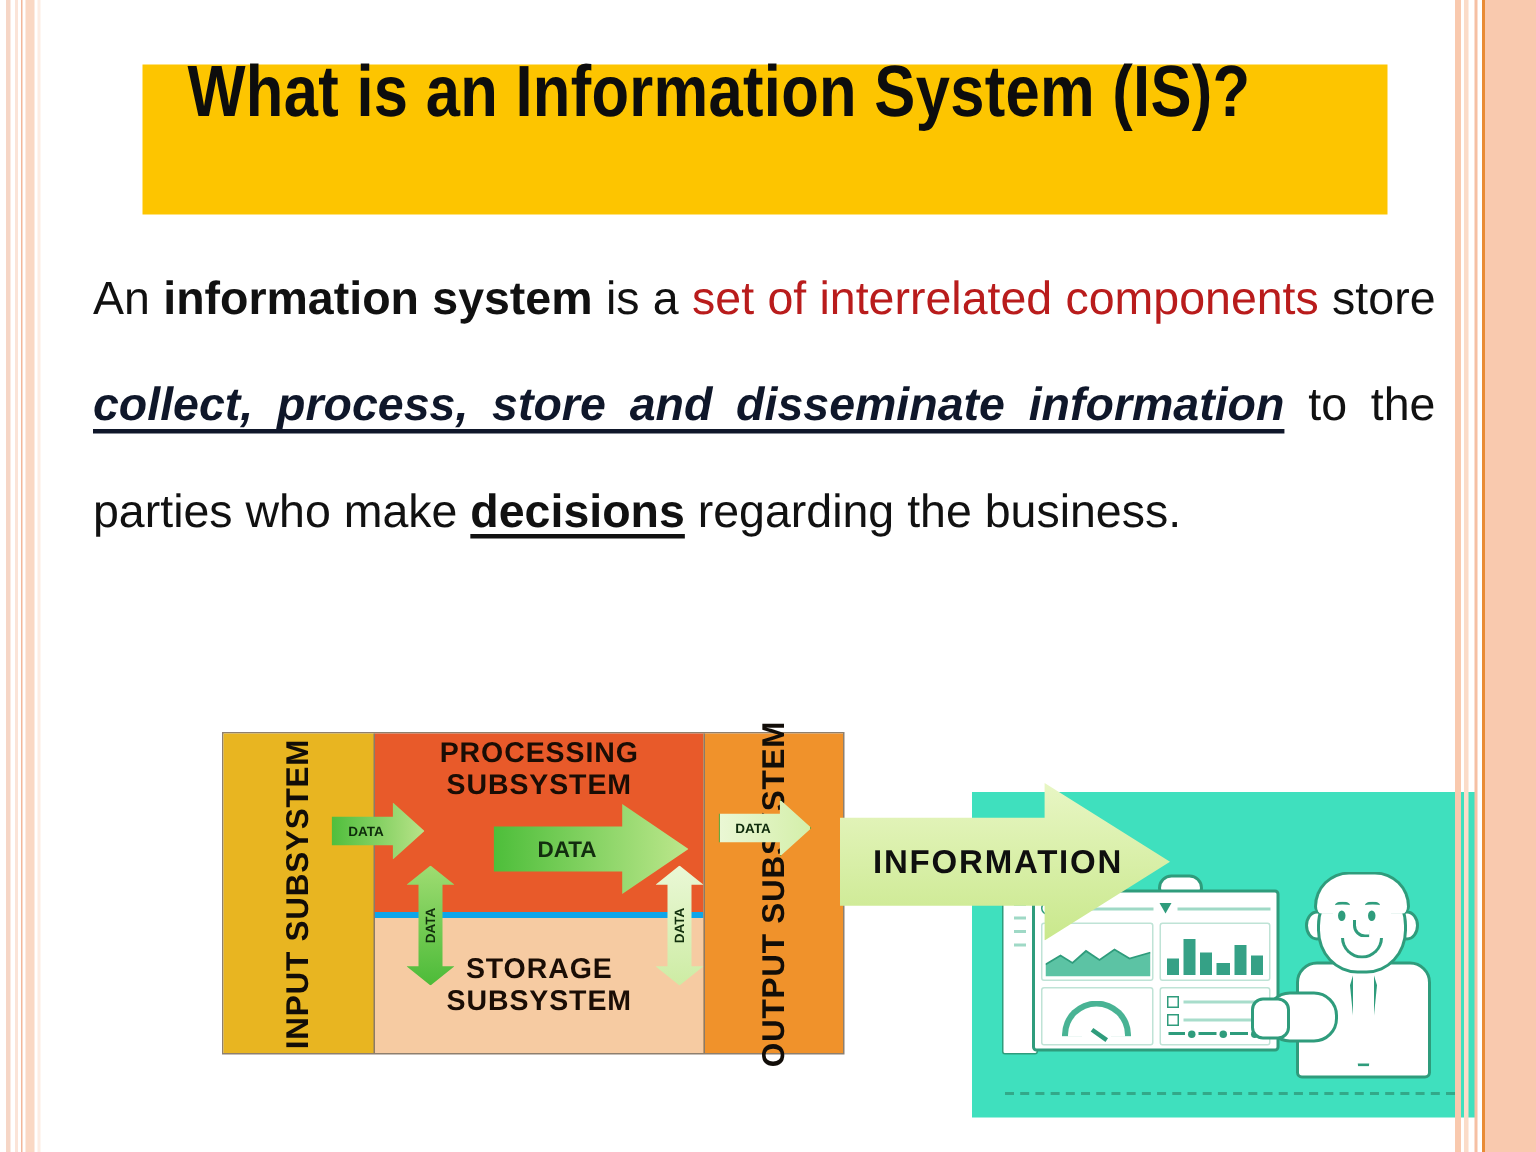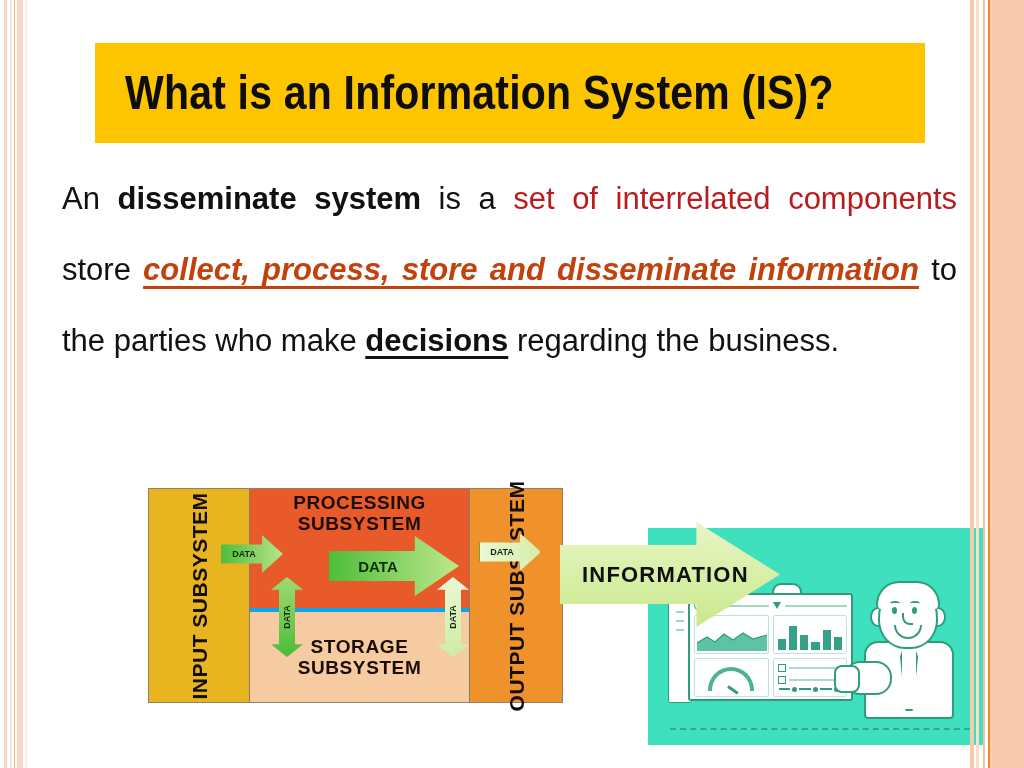--- a/index.html
+++ b/index.html
@@ -40,21 +40,20 @@
   .edge-stripes-right .r4 { position:absolute; left:22px; top:0; width:36px; height:100%; background:#F9C9AE; }
   .edge-stripes-right .r5 { position:absolute; left:22px; top:0; width:2px;  height:100%; background:#E98B35; }
 
   
   .title-banner {
     position: absolute;
     left: 95px; top: 43px;
     width: 830px; height: 100px;
     background: #FDC500;
     display: flex;
-    align-items: center;
     z-index: 3;
   }
   .title-text {
     color: #0d0d0d;
     font-family: "Liberation Sans", sans-serif;
     font-weight: bold;
     font-size: 41px;
     letter-spacing: 0.2px;
     padding-left: 30px;
     white-space: nowrap;
@@ -71,21 +70,21 @@
     font-size: 31px;
     line-height: 71px;
     color: #111111;
     text-align: justify;
     text-align-last: left;
     z-index: 3;
   }
   .body-copy > span { white-space: normal; }
   .t-bold   { font-weight: bold; }
   .t-red    { color: #b91c1c; text-underline-offset: 5px; }
-  .t-navy   { color: #c2410c; font-style: italic; font-weight: bold;
+  .t-navy   { color: #0f172a; font-style: italic; font-weight: bold;
               text-decoration: underline; text-underline-offset: 6px; }
   .t-ul     { text-decoration: underline; text-underline-offset: 5px; }
 
   
   .figure-area {
     position: absolute;
     left: 0; top: 470px;
     width: 1024px; height: 298px;
     z-index: 2;
   }
@@ -329,21 +328,21 @@
   <div class="s3"></div>
   <div class="s4"></div>
   <div class="s5"></div>
 </div>
 
 <div class="title-banner">
   <div class="title-text">What is an Information System (IS)?</div>
 </div>
 
 <div class="body-copy">
-  <span>An </span><span class="t-bold">disseminate system</span><span> is a </span><span class="t-red">set of interrelated components </span><span>store </span><span class="t-navy">collect, process, store and disseminate information</span><span> to the parties who make </span><span class="t-bold t-ul">decisions</span><span> regarding the business.</span>
+  <span>An </span><span class="t-bold">information system</span><span> is a </span><span class="t-red">set of interrelated components </span><span>store </span><span class="t-navy">collect, process, store and disseminate information</span><span> to the parties who make </span><span class="t-bold t-ul">decisions</span><span> regarding the business.</span>
 </div>
 
 <div class="figure-area">
 
   <div class="teal-panel"></div>
 
   <div class="sys-diagram">
 
     <div class="sys-col-input">
       <div class="vert-label">INPUT SUBSYSTEM</div>

